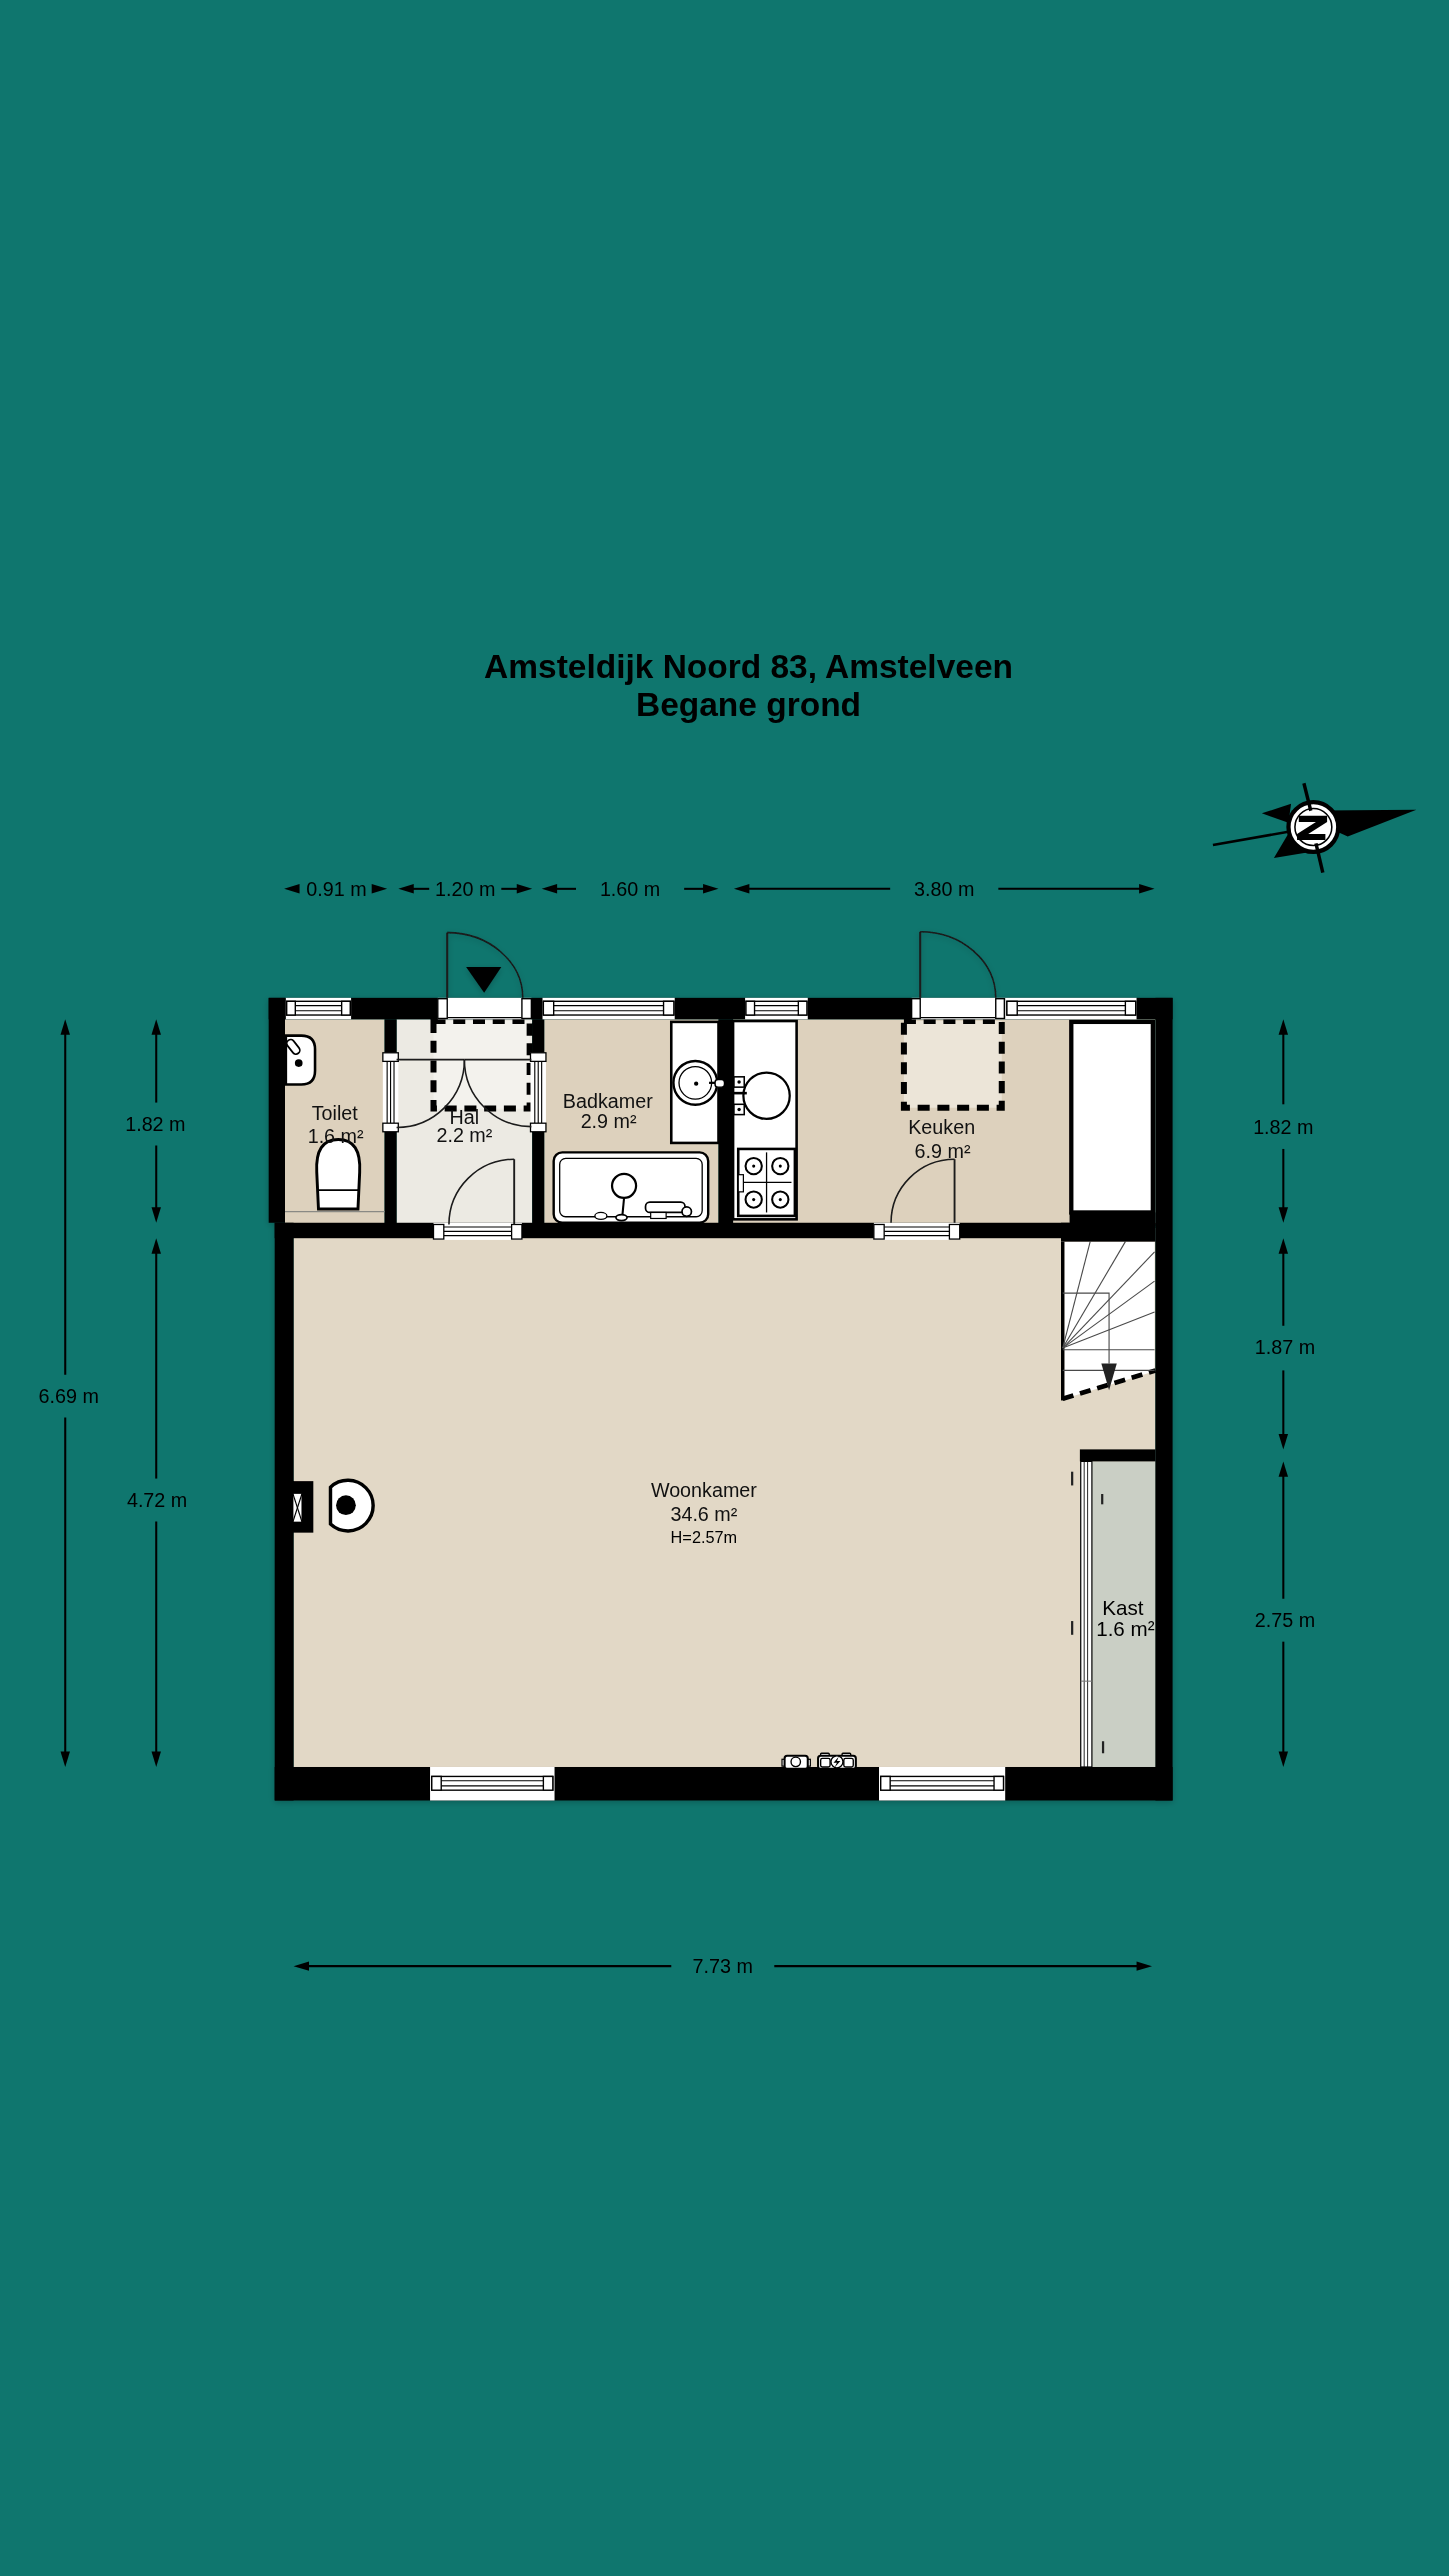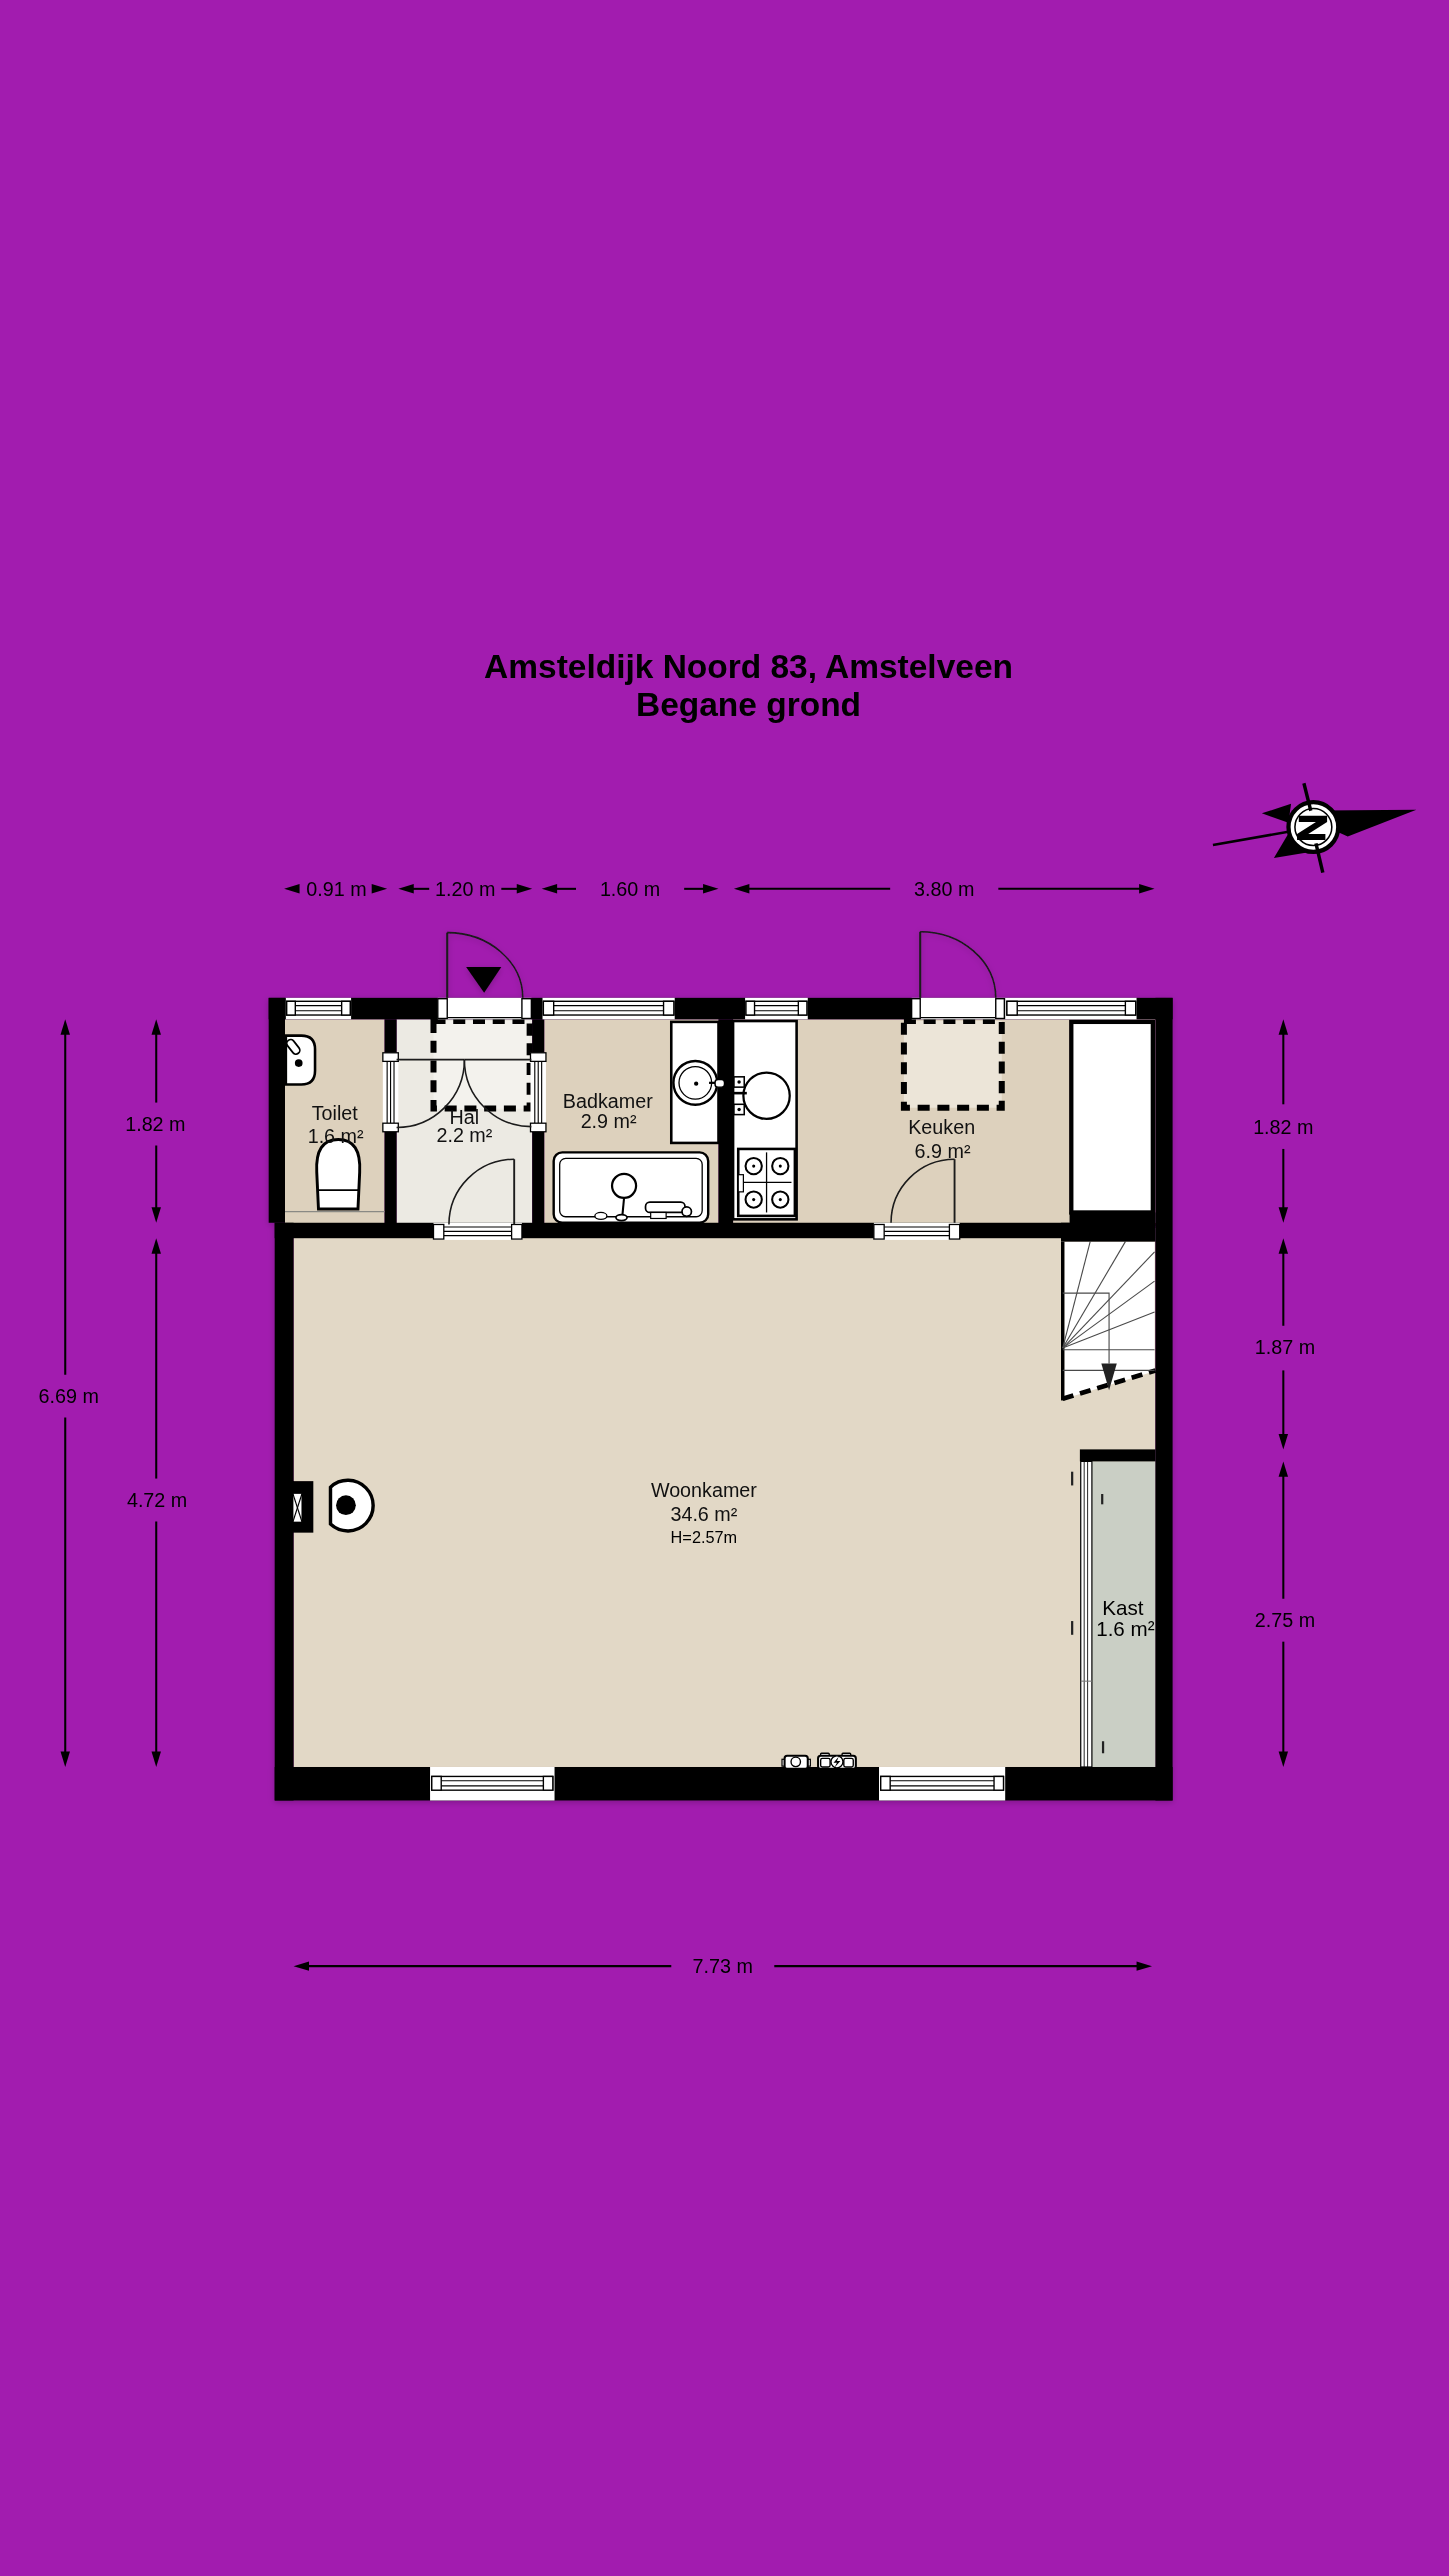--- a/index.html
+++ b/index.html
@@ -1,16 +1,16 @@
 <!DOCTYPE html>
 <html style="font-size:13.7px"><head>
 <meta charset="utf-8">
 <style>
   html,body{margin:0;padding:0;background:#ffffff;}
-  #page{width:1449px;height:2576px;position:relative;background:#a21caf;overflow:hidden;}
+  #page{width:1449px;height:2576px;position:relative;background:#0f766e;overflow:hidden;}
   svg{display:block;}
   text{font-family:"Liberation Sans", sans-serif;fill:#000;}
   .rm{font-size:23px;fill:#111;}
   .dim{font-size:23px;fill:#000;}
 </style>
 </head>
 <body>
 <div id="page">
 <svg width="1449" height="2576" viewBox="0 0 1688 3000">
 <defs>

